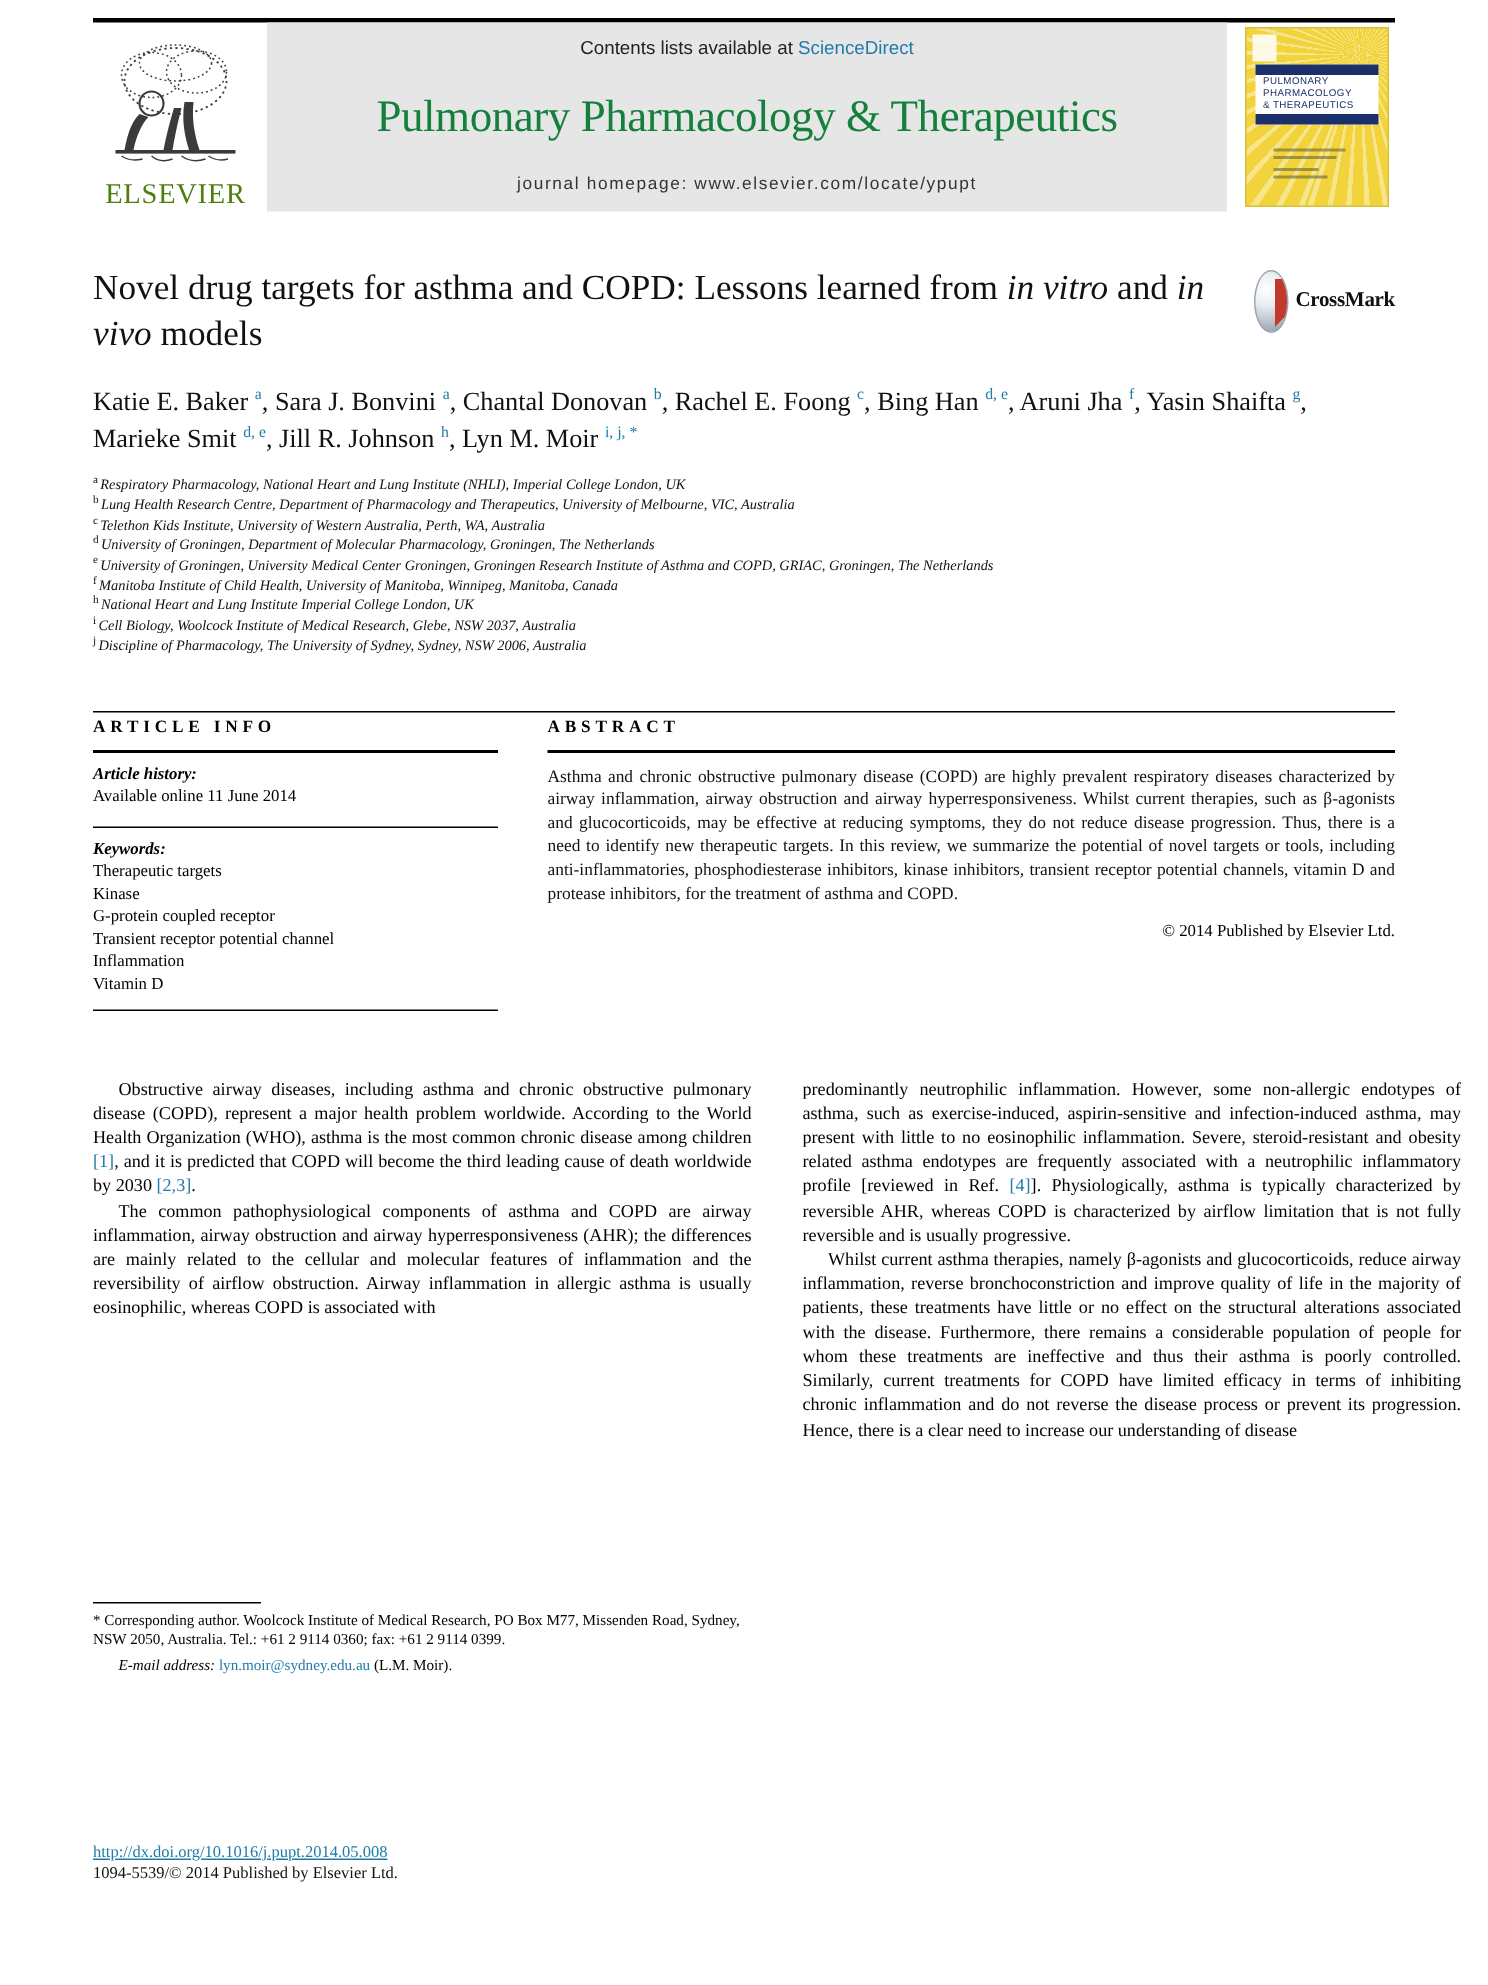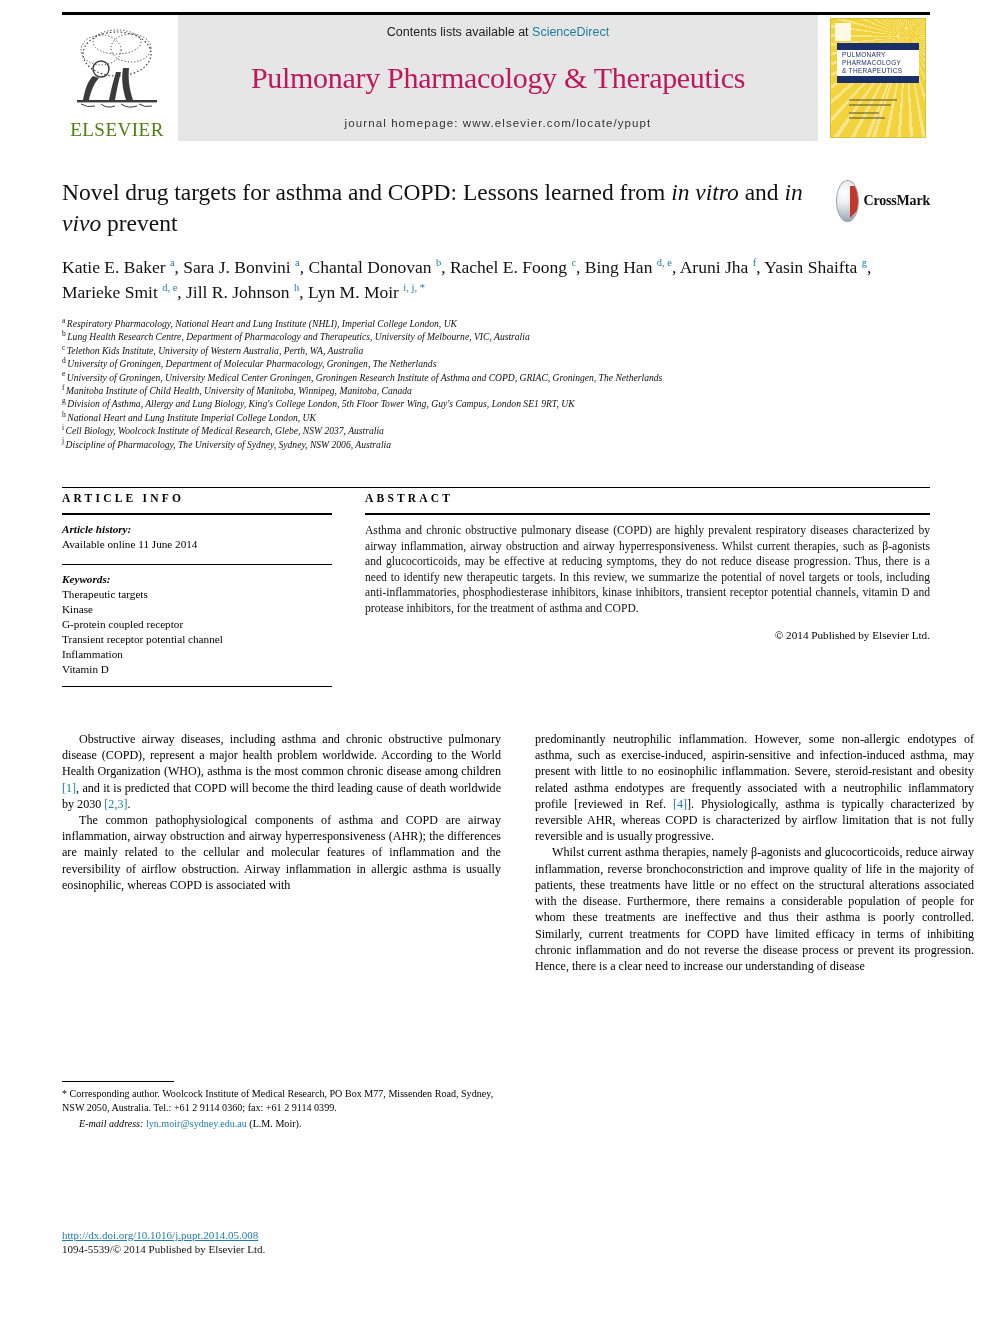--- a/index.html
+++ b/index.html
@@ -83,21 +83,21 @@
     font-family: "Liberation Sans", sans-serif;
     font-size: 12.5px;
     color: #222;
   }
   .contents-line .sd {
     color: #1f7ba8;
   }
   .journal-title {
     font-family: "Liberation Serif", serif;
     font-size: 30px;
-    color: #be185d;
+    color: #15803d;
     letter-spacing: -0.3px;
     white-space: nowrap;
   }
   .homepage-line {
     font-family: "Liberation Sans", sans-serif;
     font-size: 11.5px;
     color: #333;
     letter-spacing: 1.1px;
   }
 
@@ -423,38 +423,37 @@
             <i style="width:42px"></i>
             <i style="width:30px;margin-top:6px"></i>
             <i style="width:36px"></i>
         </div>
       </div>
     </div>
   </div>
 
   <div class="title-area">
     <h1 class="article-title">
-      <span>Novel drug targets for asthma and COPD: Lessons learned from </span><i>in vitro</i><span> and </span><i>in vivo</i><span> prevent</span>
+      <span>Novel drug targets for asthma and COPD: Lessons learned from </span><i>in vitro</i><span> and </span><i>in vivo</i><span> models</span>
     </h1>
 
     <div class="crossmark">
       <div class="crossmark-badge"></div>
       <div class="crossmark-label">CrossMark</div>
     </div>
 
     <div class="authors"><span>Katie E. Baker </span><sup>a</sup><span>, </span><span>Sara J. Bonvini </span><sup>a</sup><span>, </span><span>Chantal Donovan </span><sup>b</sup><span>, </span><span>Rachel E. Foong </span><sup>c</sup><span>, </span><span>Bing Han </span><sup>d, e</sup><span>, </span><span>Aruni Jha </span><sup>f</sup><span>, </span><span>Yasin Shaifta </span><sup>g</sup><span>, </span><span>Marieke Smit </span><sup>d, e</sup><span>, </span><span>Jill R. Johnson </span><sup>h</sup><span>, </span><span>Lyn M. Moir </span><sup class="mixed">i, j, *</sup></div>
 
     <div class="affiliations">
         <div><sup>a</sup><span>Respiratory Pharmacology, National Heart and Lung Institute (NHLI), Imperial College London, UK</span></div>
         <div><sup>b</sup><span>Lung Health Research Centre, Department of Pharmacology and Therapeutics, University of Melbourne, VIC, Australia</span></div>
         <div><sup>c</sup><span>Telethon Kids Institute, University of Western Australia, Perth, WA, Australia</span></div>
         <div><sup>d</sup><span>University of Groningen, Department of Molecular Pharmacology, Groningen, The Netherlands</span></div>
         <div><sup>e</sup><span>University of Groningen, University Medical Center Groningen, Groningen Research Institute of Asthma and COPD, GRIAC, Groningen, The Netherlands</span></div>
         <div><sup>f</sup><span>Manitoba Institute of Child Health, University of Manitoba, Winnipeg, Manitoba, Canada</span></div>
-        <div><sup>g</sup><span>Division of Asthma, Allergy and Lung Biology, King's College London, 5th Floor Tower Wing, Guy's Campus, London SE1 9RT, UK</span></div>
         <div><sup>h</sup><span>National Heart and Lung Institute Imperial College London, UK</span></div>
         <div><sup>i</sup><span>Cell Biology, Woolcock Institute of Medical Research, Glebe, NSW 2037, Australia</span></div>
         <div><sup>j</sup><span>Discipline of Pharmacology, The University of Sydney, Sydney, NSW 2006, Australia</span></div>
       </div>
   </div>
 
   <div class="info-abstract">
 
     <div class="col-info">
       <div class="section-caps">

